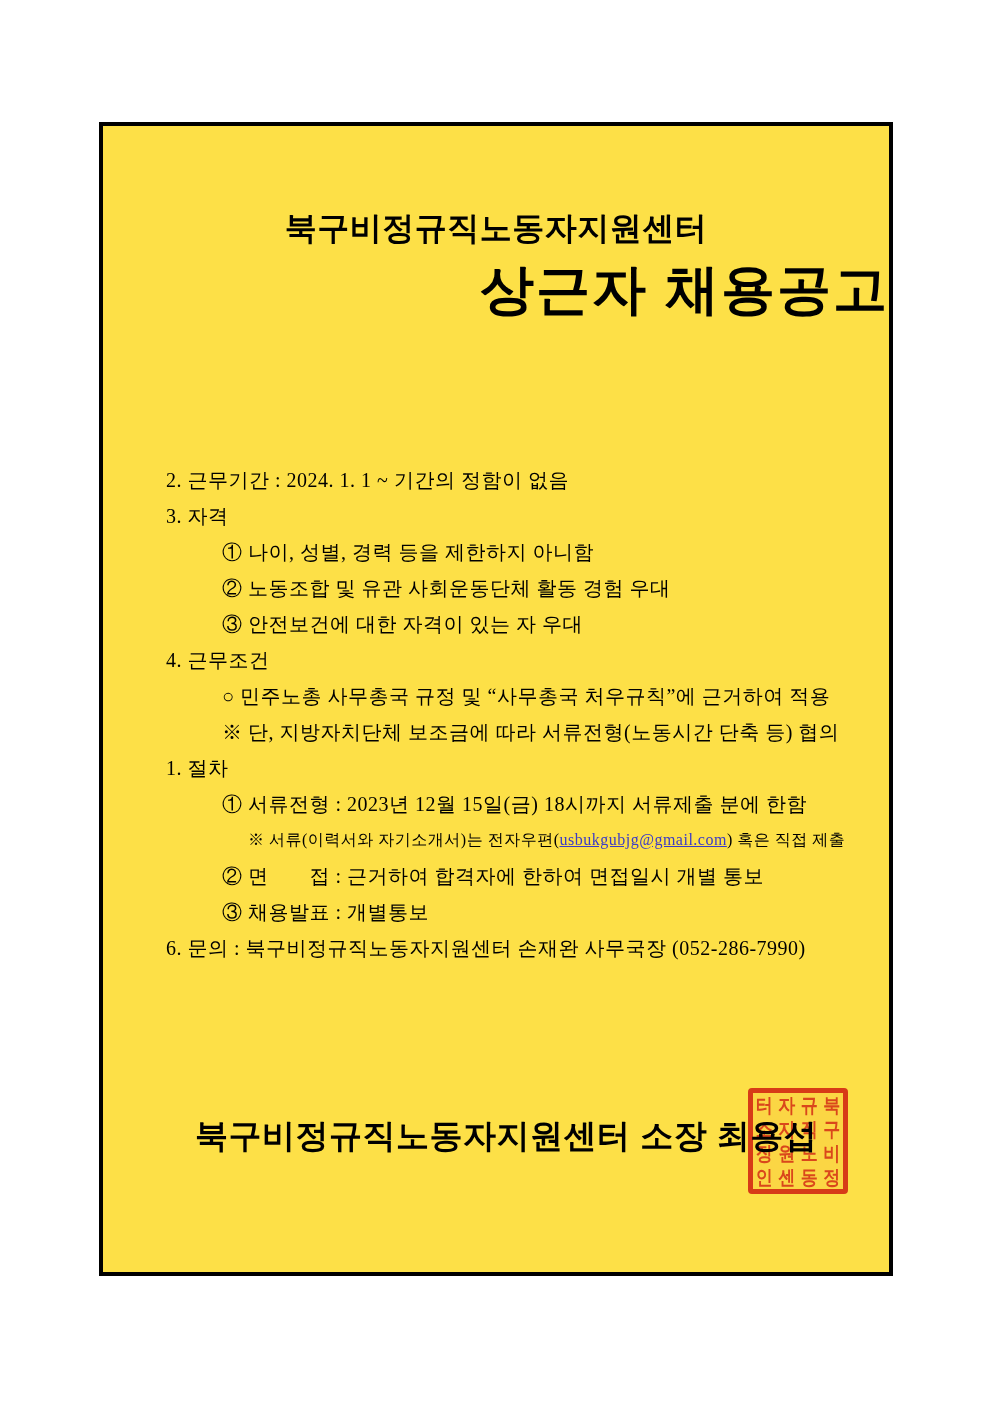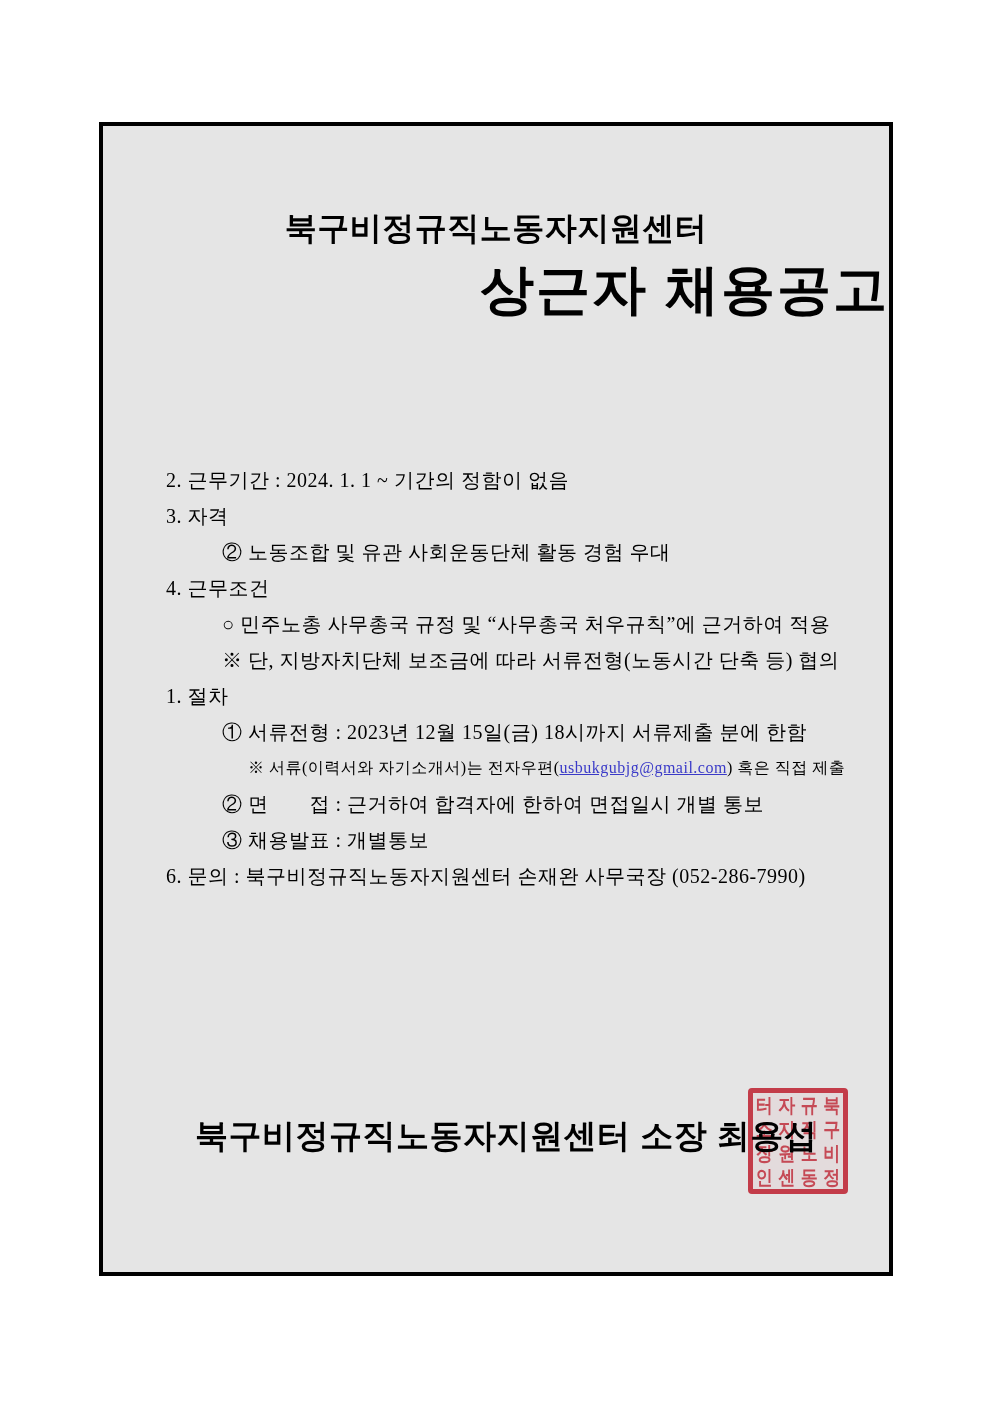--- a/index.html
+++ b/index.html
@@ -17,21 +17,21 @@
     overflow: hidden;
   }
   .doc-border {
     position: absolute;
     left: 99px;
     top: 122px;
     width: 794px;
     height: 1154px;
     border: 4px solid #000000;
     box-sizing: border-box;
-    background: #e5e5e5;
+    background: #fde047;
   }
   .org-title {
     position: absolute;
     top: 84px;
     left: 0;
     right: 0;
     text-align: center;
     font-family: "Liberation Sans", "DejaVu Sans", sans-serif;
     font-size: 32px;
     font-weight: 700;
@@ -120,21 +120,23 @@
 
 <div class="page">
   <div class="doc-border">
 
     <div class="org-title">북구비정규직노동자지원센터</div>
     <div class="main-title">상근자 채용공고</div>
 
     <div class="body-block">
       <div class="line lvl0">2. 근무기간 : 2024. 1. 1 ~ 기간의 정함이 없음</div>
       <div class="line lvl0">3. 자격</div>
+      <div class="line lvl1">① 나이, 성별, 경력 등을 제한하지 아니함</div>
       <div class="line lvl1">② 노동조합 및 유관 사회운동단체 활동 경험 우대</div>
+      <div class="line lvl1">③ 안전보건에 대한 자격이 있는 자 우대</div>
       <div class="line lvl0">4. 근무조건</div>
       <div class="line lvl1">○ 민주노총 사무총국 규정 및 “사무총국 처우규칙”에 근거하여 적용</div>
       <div class="line lvl1">※ 단, 지방자치단체 보조금에 따라 서류전형(노동시간 단축 등) 협의</div>
       <div class="line lvl0">1. 절차</div>
       <div class="line lvl1">① 서류전형 : 2023년 12월 15일(금) 18시까지 서류제출 분에 한함</div>
       <div class="line note"><span>※ 서류(이력서와 자기소개서)는 전자우편(</span><a class="email">usbukgubjg@gmail.com</a><span>) 혹은 직접 제출</span></div>
       <div class="line lvl1">② 면　　접 : 근거하여 합격자에 한하여 면접일시 개별 통보</div>
       <div class="line lvl1">③ 채용발표 : 개별통보</div>
       <div class="line lvl0">6. 문의 : 북구비정규직노동자지원센터 손재완 사무국장 (052-286-7990)</div>
     </div>

